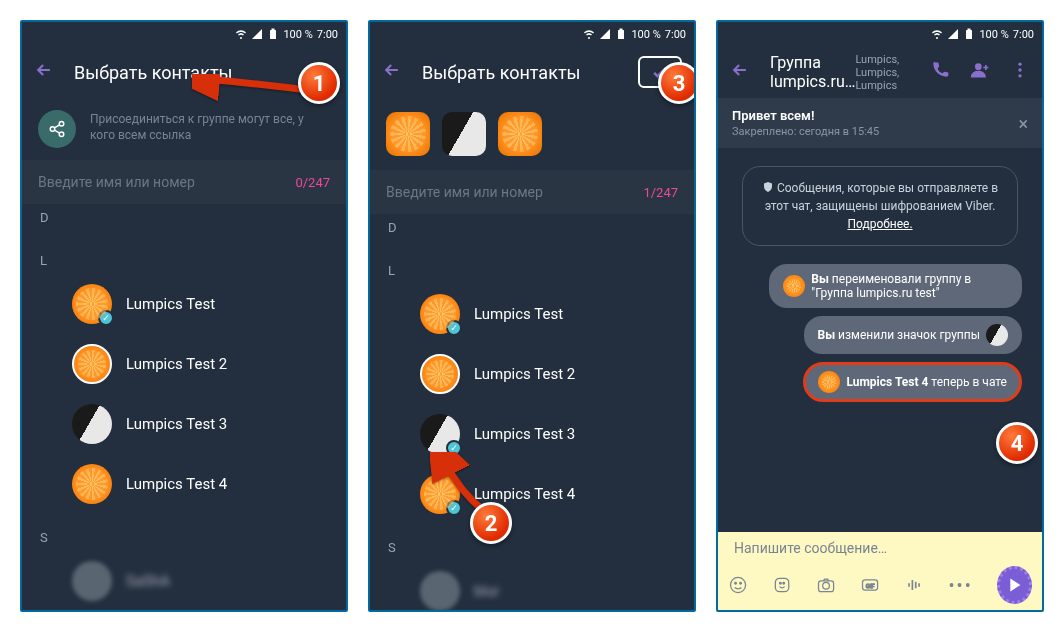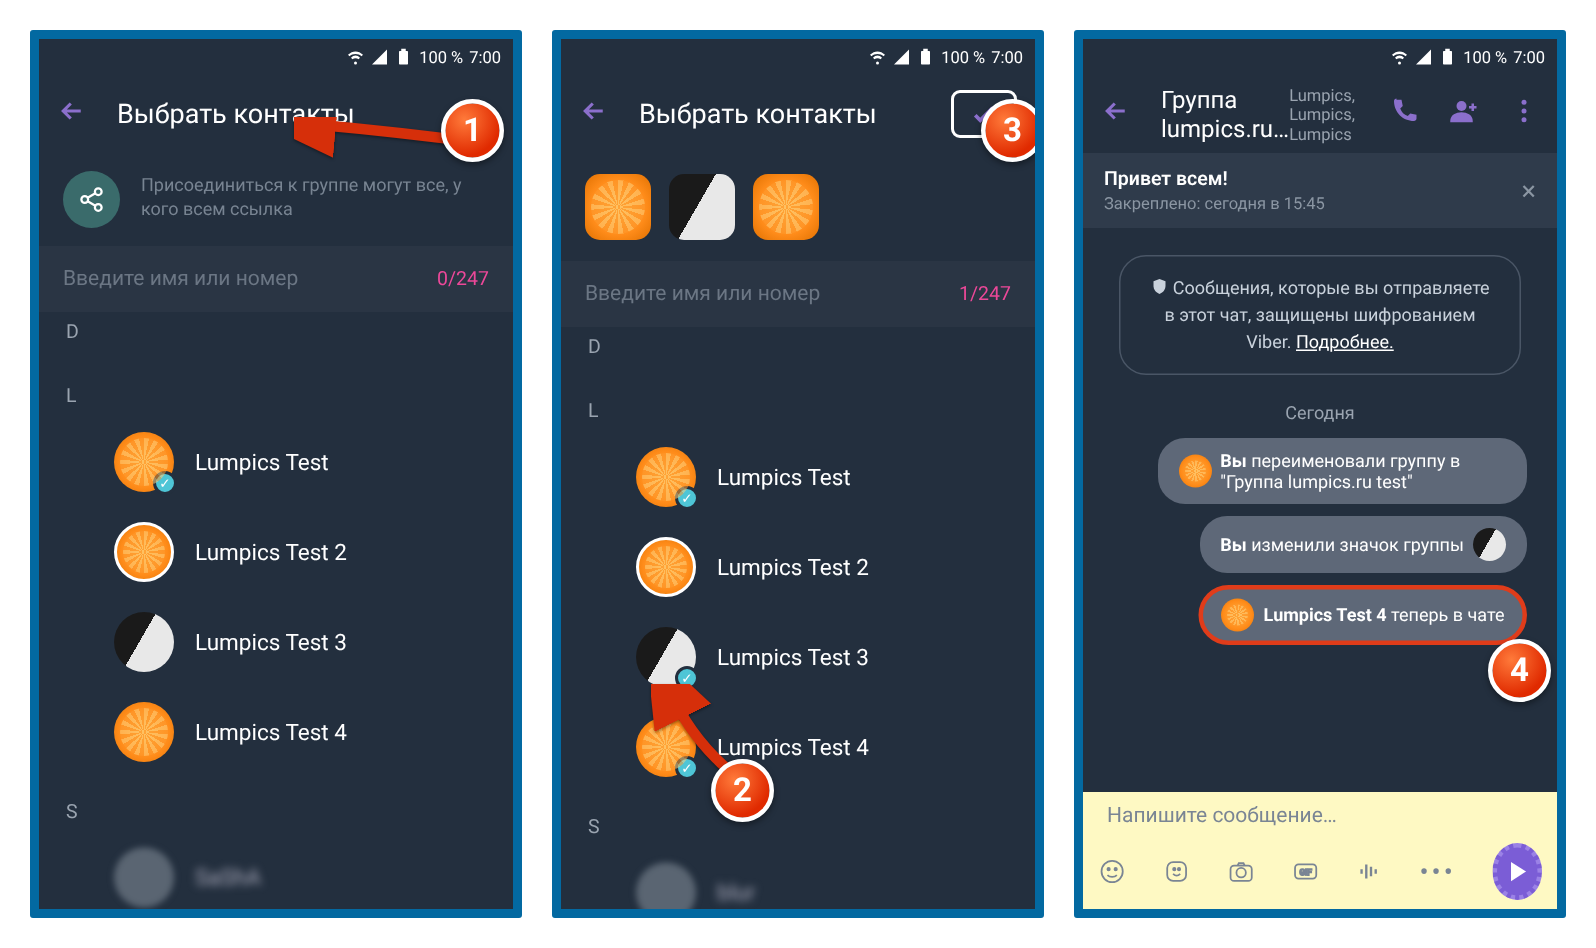--- a/index.html
+++ b/index.html
@@ -1,17 +1,17 @@
 <!DOCTYPE html>
 <html><head>
 <meta charset="utf-8">
 <style>
   * { box-sizing: border-box; margin: 0; padding: 0; font-family: -apple-system, Roboto, sans-serif; }
   body { background: #fff; padding: 20px; display: flex; gap: 20px; justify-content: center; }
-  .phone { width: 340px; height: 592px; background: #232f3e; border: 6px solid #0369a1; position: relative; overflow: hidden; border-radius: 2px; }
+  .phone { width: 340px; height: 592px; background: #232f3e; border: 2px solid #0369a1; position: relative; overflow: hidden; border-radius: 2px; }
   .statusbar { height: 24px; display: flex; align-items: center; justify-content: flex-end; padding: 0 8px; color: #fff; font-size: 11px; gap: 4px; }
   .statusbar svg { width: 12px; height: 12px; }
   .appbar { height: 52px; display: flex; align-items: center; padding: 0 12px; gap: 20px; color: #fff; }
   .appbar .back { color: #8b6fcc; }
   .appbar-title { font-size: 18px; font-weight: 400; flex: 1; }
   .appbar-sub { font-size: 11px; color: #9aa4b0; margin-top: 0; }
   .appbar-col { display: flex; flex-direction: row; flex: 1; }
   .appbar-icon { color: #8b6fcc; }
   .check-btn { border: 2px solid #fff; border-radius: 6px; padding: 4px 10px; display: flex; align-items: center; }
   .sharelink { display: flex; gap: 14px; padding: 12px 16px; align-items: flex-start; }
@@ -253,21 +253,20 @@
       <div class="pinned-sub">Закреплено: сегодня в 15:45</div>
     </div>
     <span class="pinned-close">×</span>
   </div>
   <div class="encbox">
     <svg width="12" height="12" viewBox="0 0 24 24" fill="currentColor" style="vertical-align:-1px">
         <path d="M12 2l8 3v6c0 5-3 9-8 11-5-2-8-6-8-11V5l8-3z"></path>
       </svg>
     <span>Сообщения, которые вы отправляете в этот чат, защищены шифрованием Viber. </span><span class="more">Подробнее.</span>
   </div>
-  <div class="daylabel">Сегодня</div>
   <div class="sysmsg">
     <div class="av avatar orange"></div>
     <span><b>Вы</b><span> переименовали группу в "Группа lumpics.ru test"</span></span>
   </div>
   <div class="sysmsg">
     <span><b>Вы</b><span> изменили значок группы</span></span>
     <div class="av avatar half"></div>
   </div>
   <div class="sysmsg highlight">
     <div class="av avatar orange"></div>

